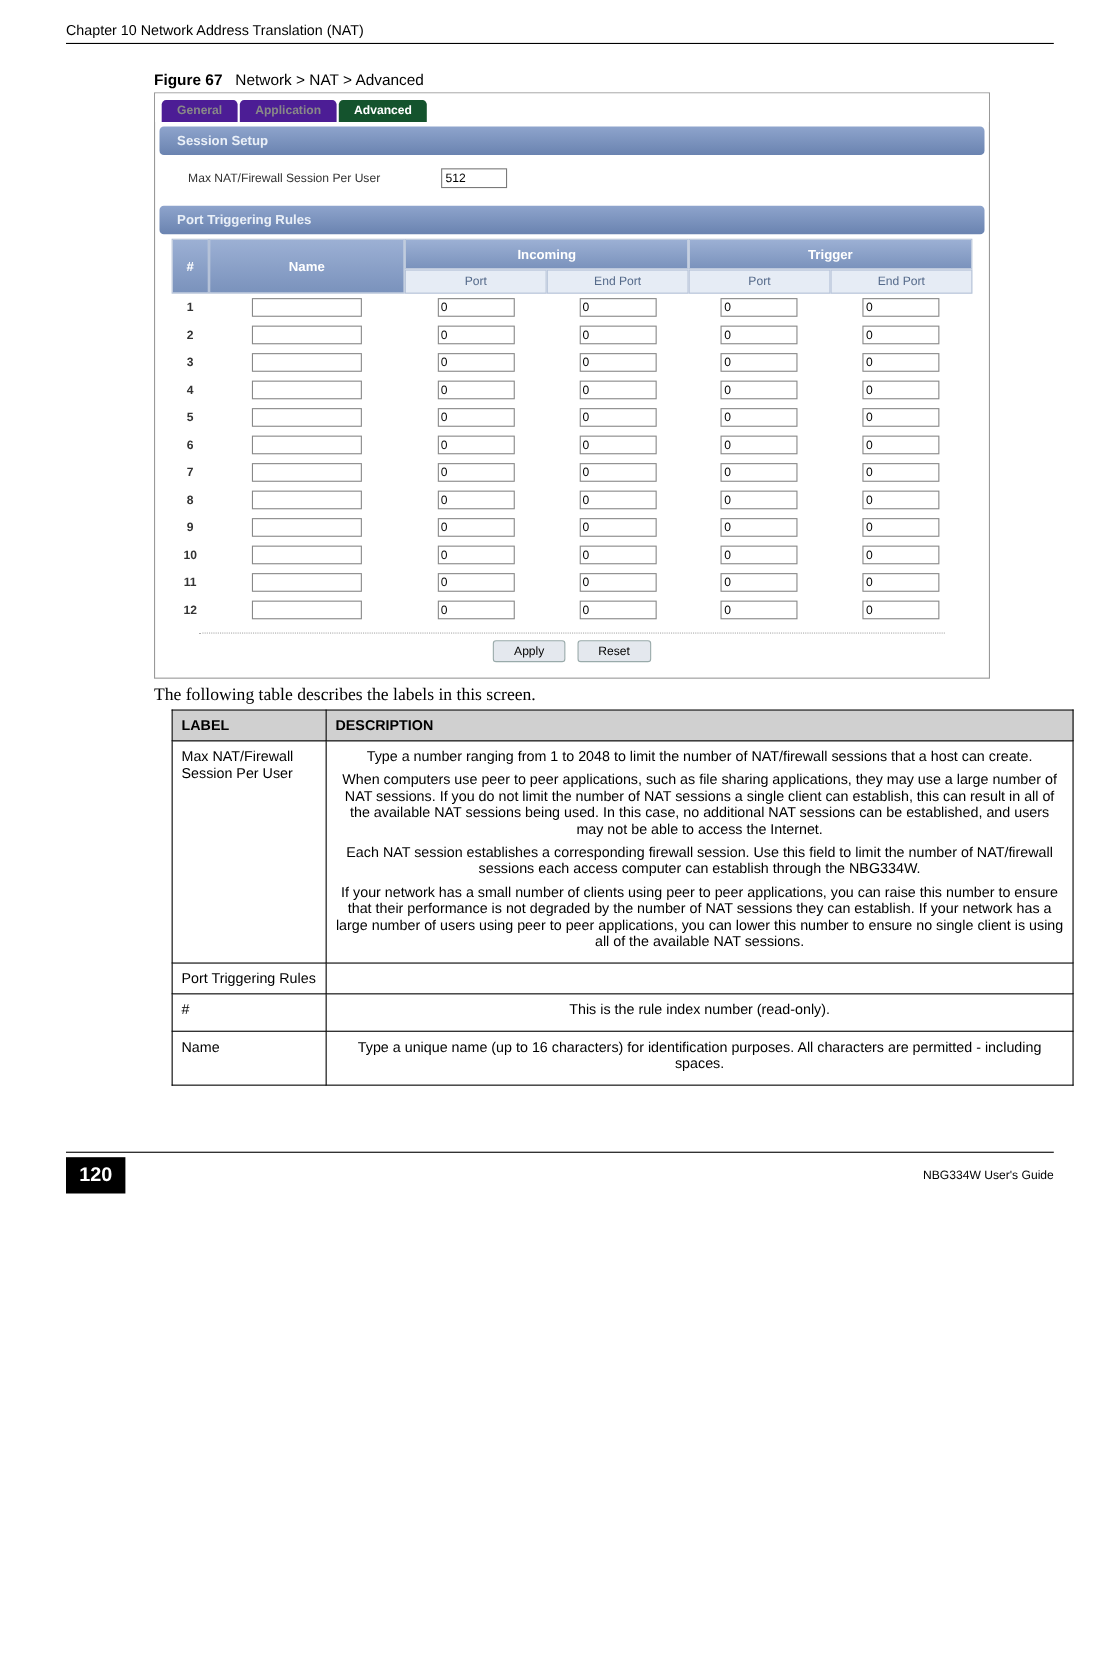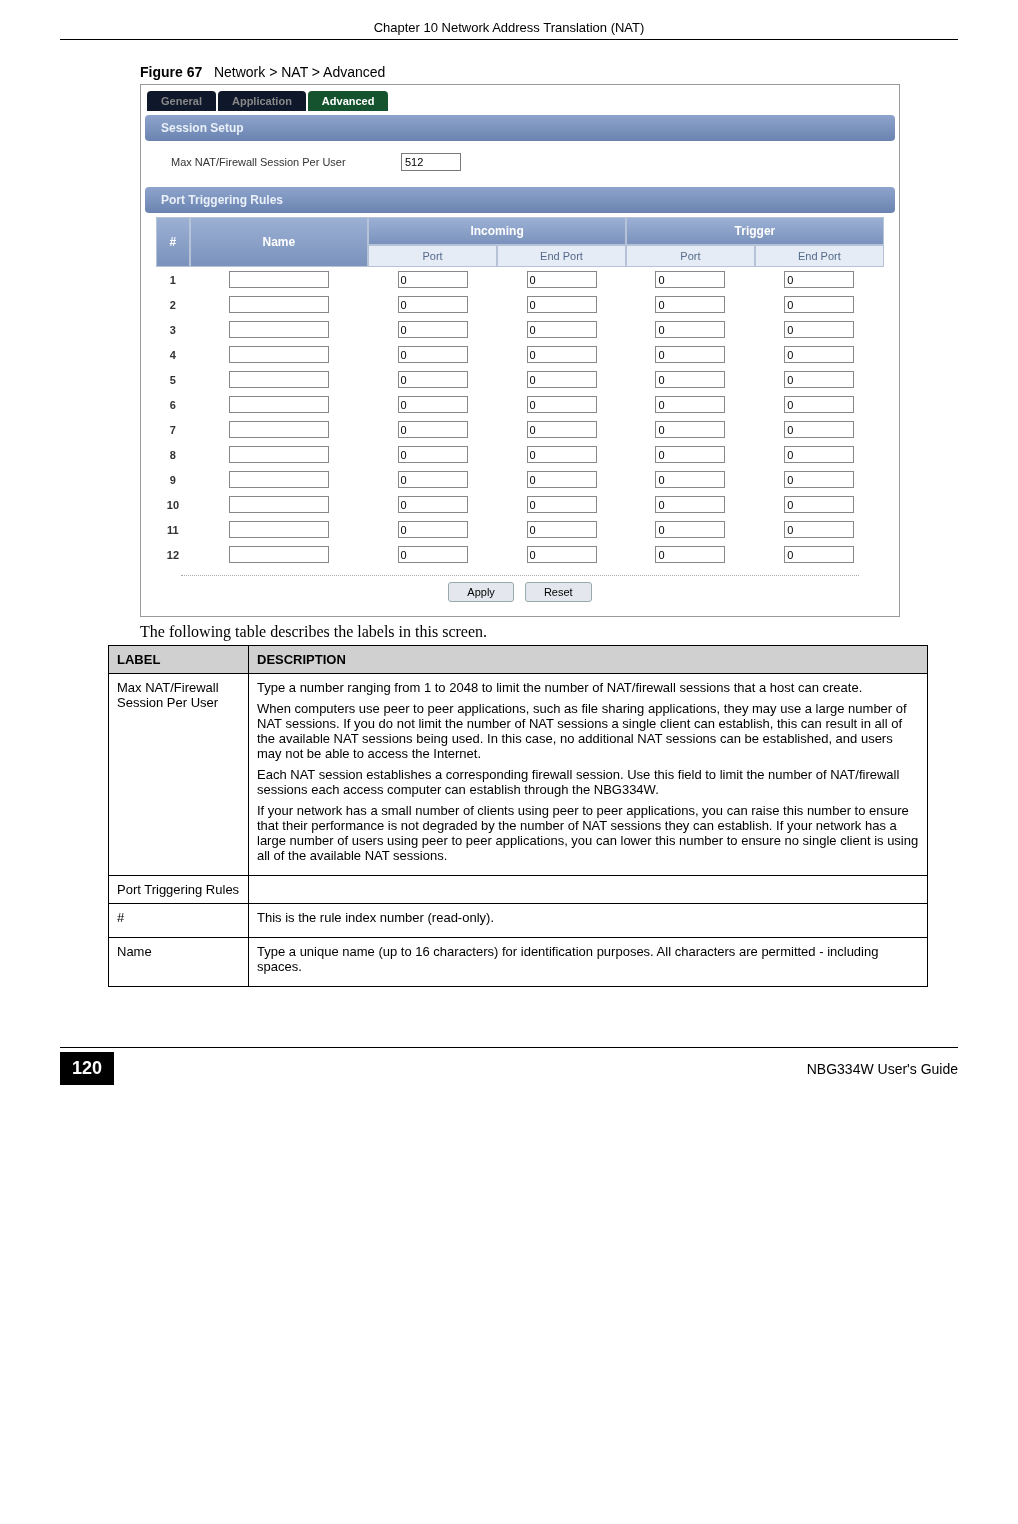--- a/index.html
+++ b/index.html
@@ -12,21 +12,20 @@
     width: 1018px;
   }
   .page {
     padding: 20px 60px 40px 60px;
   }
   .chapter-header {
     font-size: 13px;
     padding-bottom: 4px;
     border-bottom: 1px solid #000;
     margin-bottom: 24px;
-    text-align: center;
   }
   .figure-caption {
     font-size: 14px;
     margin-left: 80px;
     margin-bottom: 4px;
   }
   .figure-caption .bold { font-weight: bold; }
   .screenshot {
     margin-left: 80px;
     width: 760px;
@@ -42,21 +41,21 @@
     gap: 2px;
   }
   .tab {
     padding: 4px 14px;
     font-size: 11px;
     font-weight: bold;
     border-radius: 4px 4px 0 0;
     cursor: pointer;
   }
   .tab-inactive {
-    background: #0f172a;
+    background: #4c1d95;
     color: #888;
   }
   .tab-active {
     background: #14532d;
     color: #fff;
   }
   .section-header {
     background: linear-gradient(#8ea4cc, #6a83b0);
     color: #eaf0f8;
     font-weight: bold;
@@ -146,56 +145,56 @@
     margin-top: 6px;
     margin-bottom: 4px;
   }
   .table-caption {
     margin-left: 80px;
     font-size: 14px;
     margin-top: 4px;
   }
   .table-caption .bold { font-weight: bold; }
   .desc-table {
-    margin-left: 48px;
+    margin-left: 96px;
     width: 820px;
     border-collapse: collapse;
     font-size: 13px;
   }
   .desc-table th {
     background: #d0d0d0;
     text-align: left;
     padding: 6px 8px;
     border: 1.5px solid #000;
     font-weight: bold;
   }
   .desc-table td {
     border: 1.5px solid #000;
     padding: 6px 8px;
     vertical-align: top;
   }
   .desc-table td.label-col { width: 140px; }
-  .desc-para { margin: 0 0 6px 0; }
+  .desc-para { margin: 0 0 6px 0; text-align: center; }
   .page-footer {
     display: flex;
     align-items: center;
     margin-top: 60px;
     border-top: 1px solid #000;
     padding-top: 4px;
   }
   .page-num-box {
     background: #000;
     color: #fff;
     font-weight: bold;
     font-size: 18px;
     padding: 6px 12px;
     margin-right: auto;
   }
   .guide-name {
-    font-size: 14px;
+    font-size: 11px;
   }
 </style>
 </head>
 <body>
 
 <div class="page">
 
   <div class="chapter-header">Chapter 10 Network Address Translation (NAT)</div>
 
   <div class="figure-caption">

